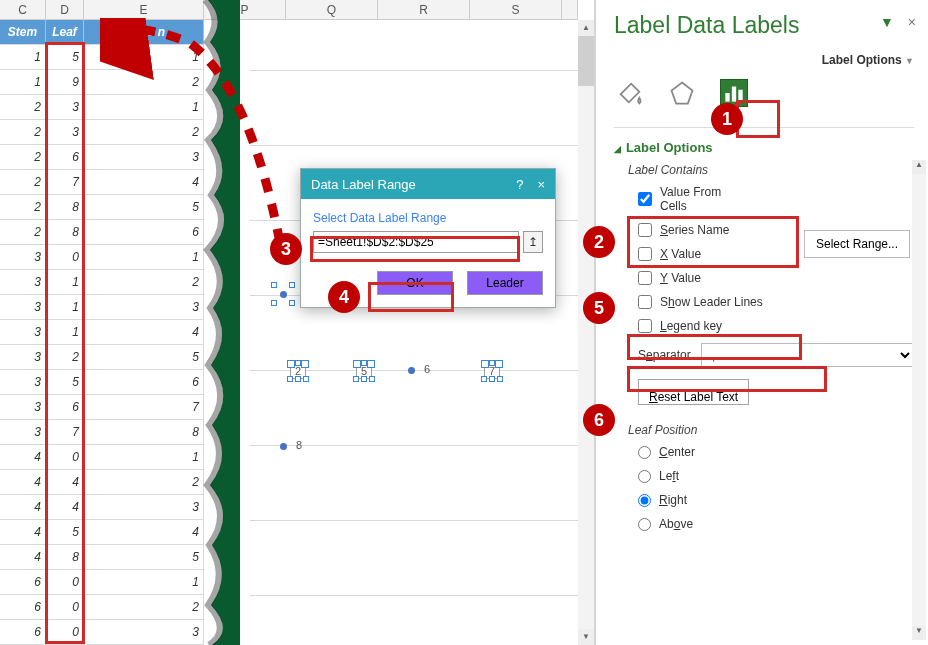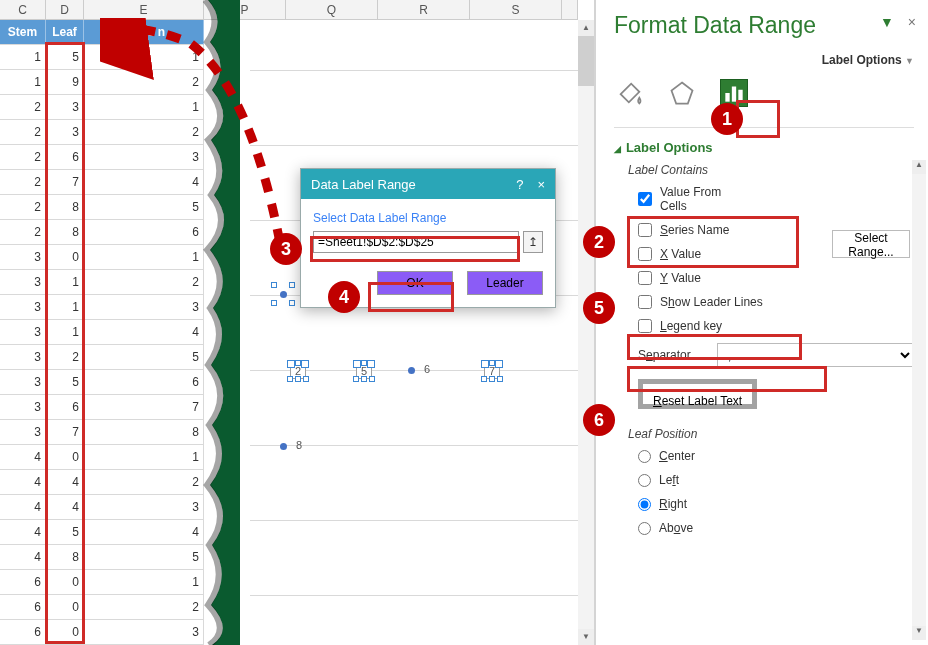--- a/index.html
+++ b/index.html
@@ -12,21 +12,21 @@
   .colheader.c { width: 46px; }
   .colheader.d { width: 38px; }
   .colheader.e { width: 120px; }
   .colheader.p { width: 82px; }
   .colheader.q { width: 92px; }
   .colheader.r { width: 92px; }
   .colheader.s { width: 92px; }
   .colheader.scroll { width: 16px; background:#f3f3f3; border-bottom:1px solid #ccc;}
 
   .gridrows { position: absolute; left:0; top:20px; }
-  .gridrow { display: flex; height: 25px; }
+  .gridrow { display: flex; height: 25px; font-style: italic; }
   .cell { border-right: 1px solid #d9d9d9; border-bottom: 1px solid #d9d9d9; padding: 0 4px; display:flex; align-items:center; justify-content:flex-end; }
   .cell.c { width:46px; }
   .cell.d { width:38px; }
   .cell.e { width:120px; }
   .gridrow.header .cell { background:#5b9bd5; color:#fff; font-weight:600; border-right:1px solid #9bc2e6; justify-content:center; }
 
   
   .redbox { position:absolute; border:3px solid #cf2a27; }
   .numcircle { position:absolute; width:32px; height:32px; border-radius:50%; background:#c00000; color:#fff; font-weight:bold; font-size:18px; display:flex; align-items:center; justify-content:center; }
 
@@ -73,24 +73,24 @@
   .picon svg { stroke:#888; fill:none; stroke-width:1.5; }
   .picon.active { background:#2e7d32; border:1px solid #1b5e20;}
   .picon.active svg { fill:#fff; stroke:none; }
 
   .panel .section { border-top:1px solid #ddd; padding-top:12px; }
   .panel .sectitle { color:#2e7d32; font-weight:600; font-size:13px; margin-bottom:8px; }
   .panel .sectitle::before { content:"◢"; font-size:9px; transform:rotate(0deg); display:inline-block; margin-right:5px; color:#2e7d32;}
   .panel .subtitle { font-size:12px; color:#444; margin:4px 0 8px 14px;font-style:italic; }
   .panel .chkrow { display:flex; align-items:center; gap:8px; margin:0 0 10px 24px; font-size:12px;}
   .panel .chkrow input[type=checkbox]{ width:14px; height:14px; }
-  .panel .selectrange { position:absolute; right:18px; top:230px; height:28px; border:1px solid #bbb; background:#fff; width:78px; font-size:12px; }
-  .panel .seprow { display:flex; align-items:center; gap:26px; margin:8px 0 12px 24px; }
+  .panel .selectrange { position:absolute; right:18px; top:230px; height:28px; border:1px solid #bbb; background:#fff; width:106px; font-size:12px; }
+  .panel .seprow { display:flex; align-items:center; gap:10px; margin:8px 0 12px 24px; }
   .panel .seprow select { flex:1; height:24px; border:1px solid #bbb; background:#fff; padding:0 6px;}
-  .panel .resetbtn { margin:0 0 14px 24px; height:26px; border:5px solid #a3a3a3; background:#fff; padding:10px 10px; font-size:12px; }
+  .panel .resetbtn { margin:0 0 14px 24px; height:26px; border:1px solid #a3a3a3; background:#fff; padding:10px 10px; font-size:12px; }
   .panel .radiorow { display:flex; align-items:center; gap:8px; margin:0 0 10px 24px; font-size:12px;}
 
   .panel-scroll { position:absolute; right:2px; top:160px; width:14px; height:480px; background:#f3f3f3; }
   .panel-scroll .arrow { width:14px;height:14px; background:#eee; position:absolute; font-size:8px; text-align:center; color:#666;}
 
   .sheet-scroll { position:absolute; right:0; top:20px; width:16px; height:625px; background:#f3f3f3;}
   .sheet-scroll .arrow{ width:16px;height:16px;background:#eee;position:absolute;font-size:8px;text-align:center;color:#666;line-height:16px;}
   .sheet-scroll .thumb{ position:absolute; top:16px; width:16px; height:50px; background:#cfcfcf;}
 
   
@@ -313,21 +313,21 @@
       <button>Leader</button>
     </div>
   </div>
 </div>
 
 <div class="panel">
   <div class="closebar">
     <span style="color:#2e7d32">▼</span>
     <span>×</span>
   </div>
-  <h2>Format Data Range</h2>
+  <h2>Label Data Labels</h2>
   <div class="sub"><span>Label Options</span> <span style="font-size:9px;color:#888">▼</span></div>
 
   <div class="iconrow">
     <div class="picon">
         <svg viewBox="0 0 24 24">
           <path d="M4 13 L13 4 L20 11 L11 20 Z M20 16 Q22 19 20 21 Q18 19 20 16 Z"></path>
         </svg>
       </div>
     <div class="picon">
         <svg viewBox="0 0 24 24">

